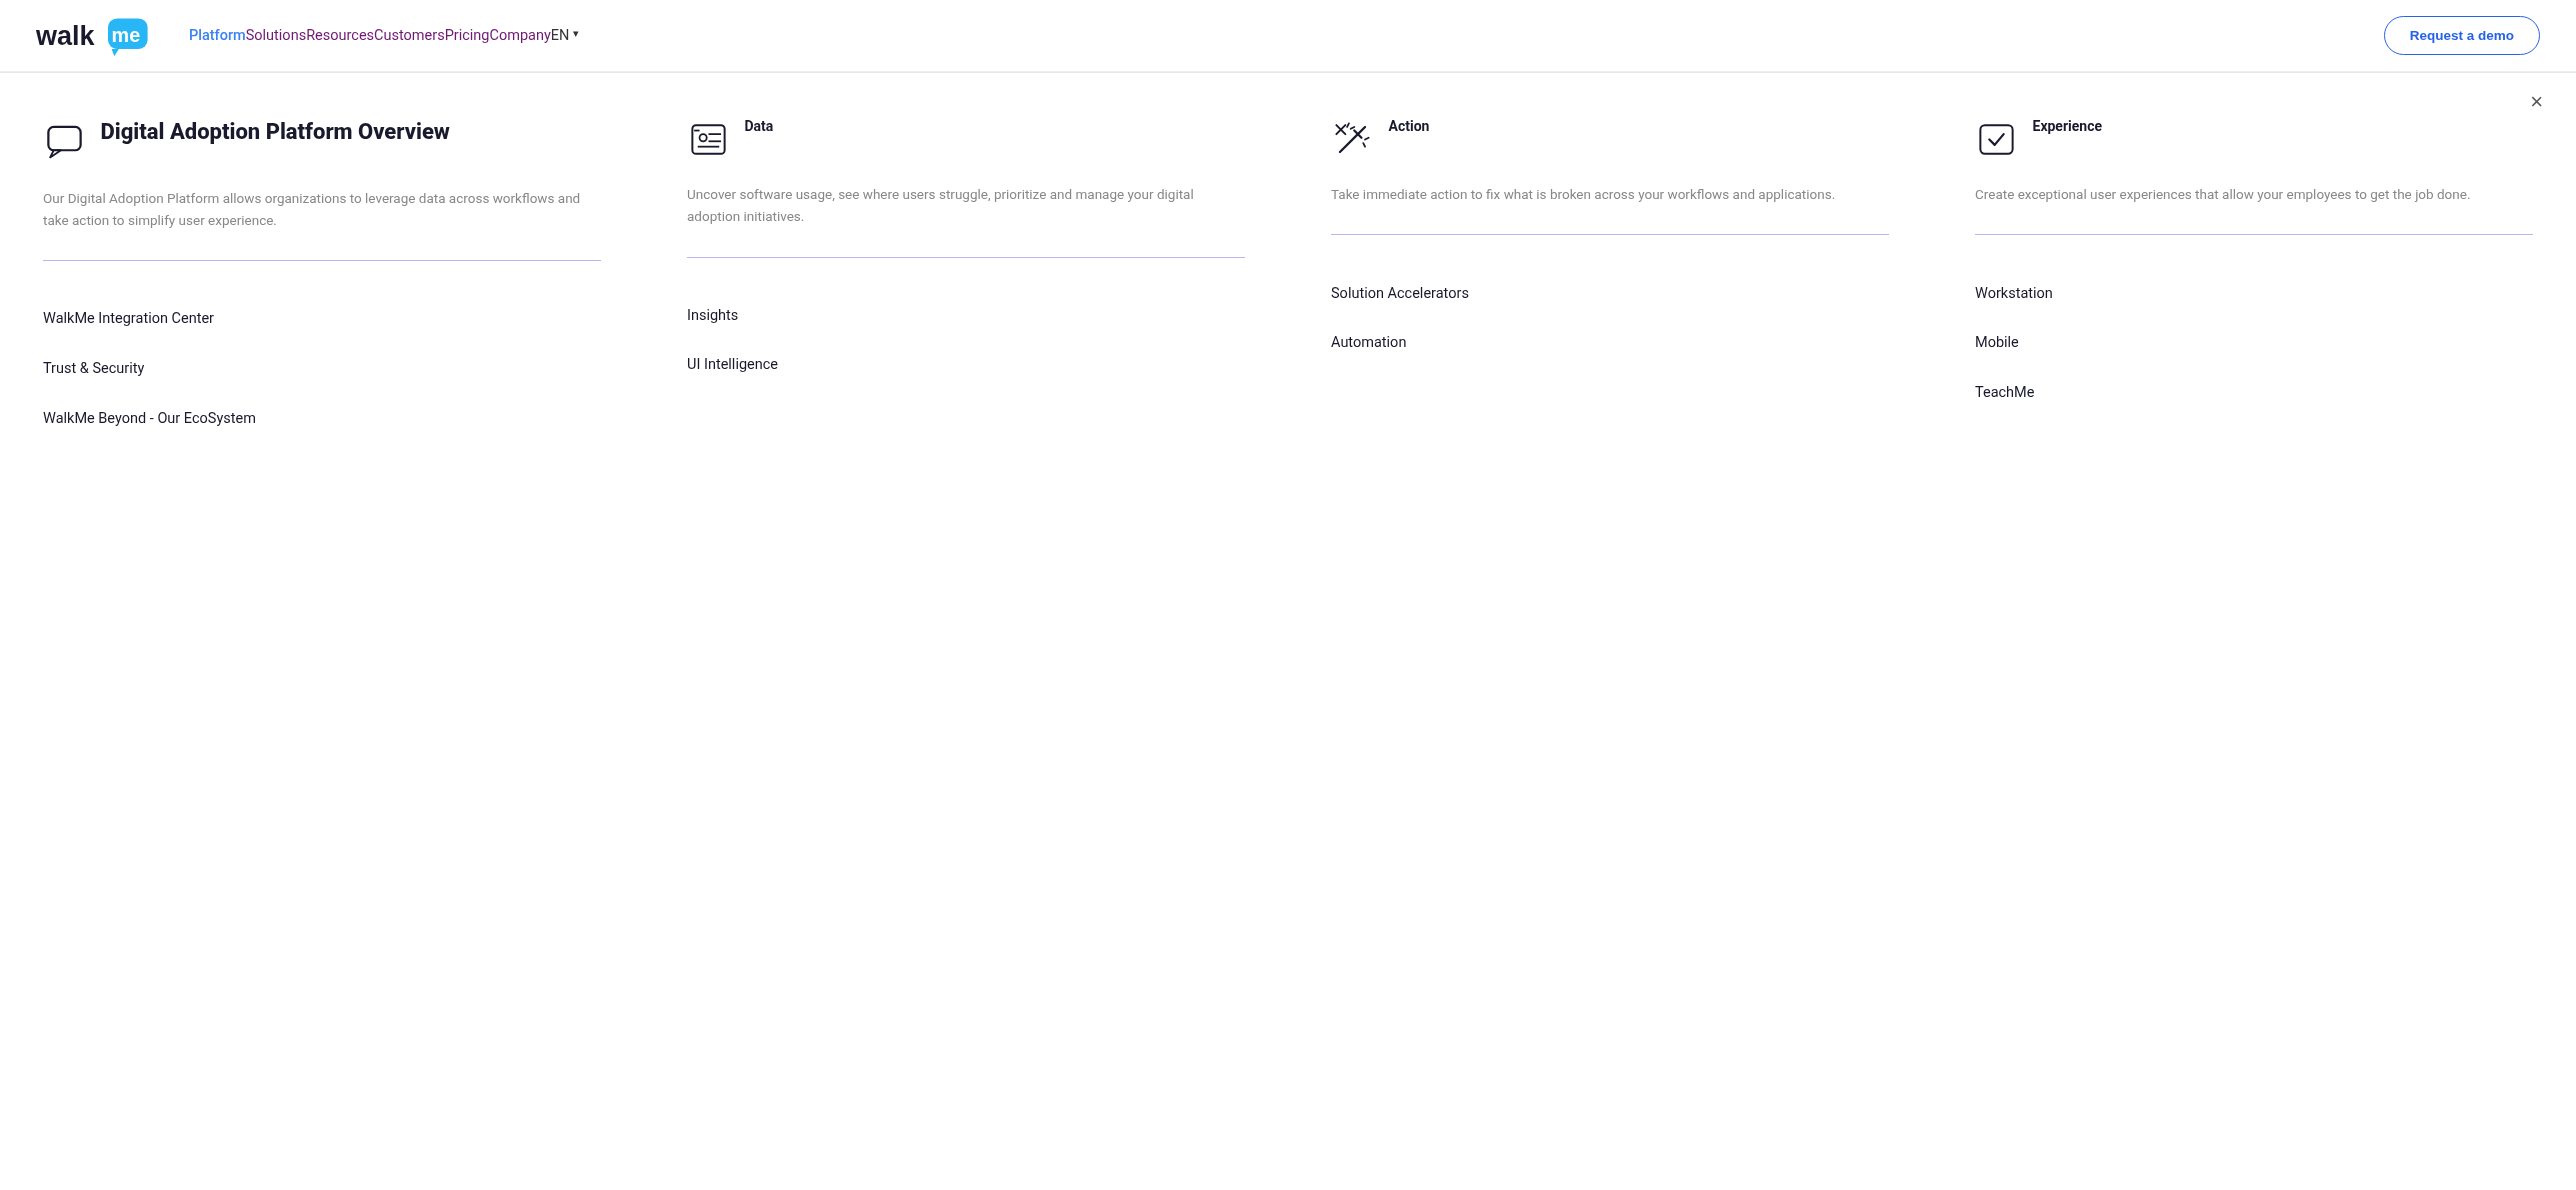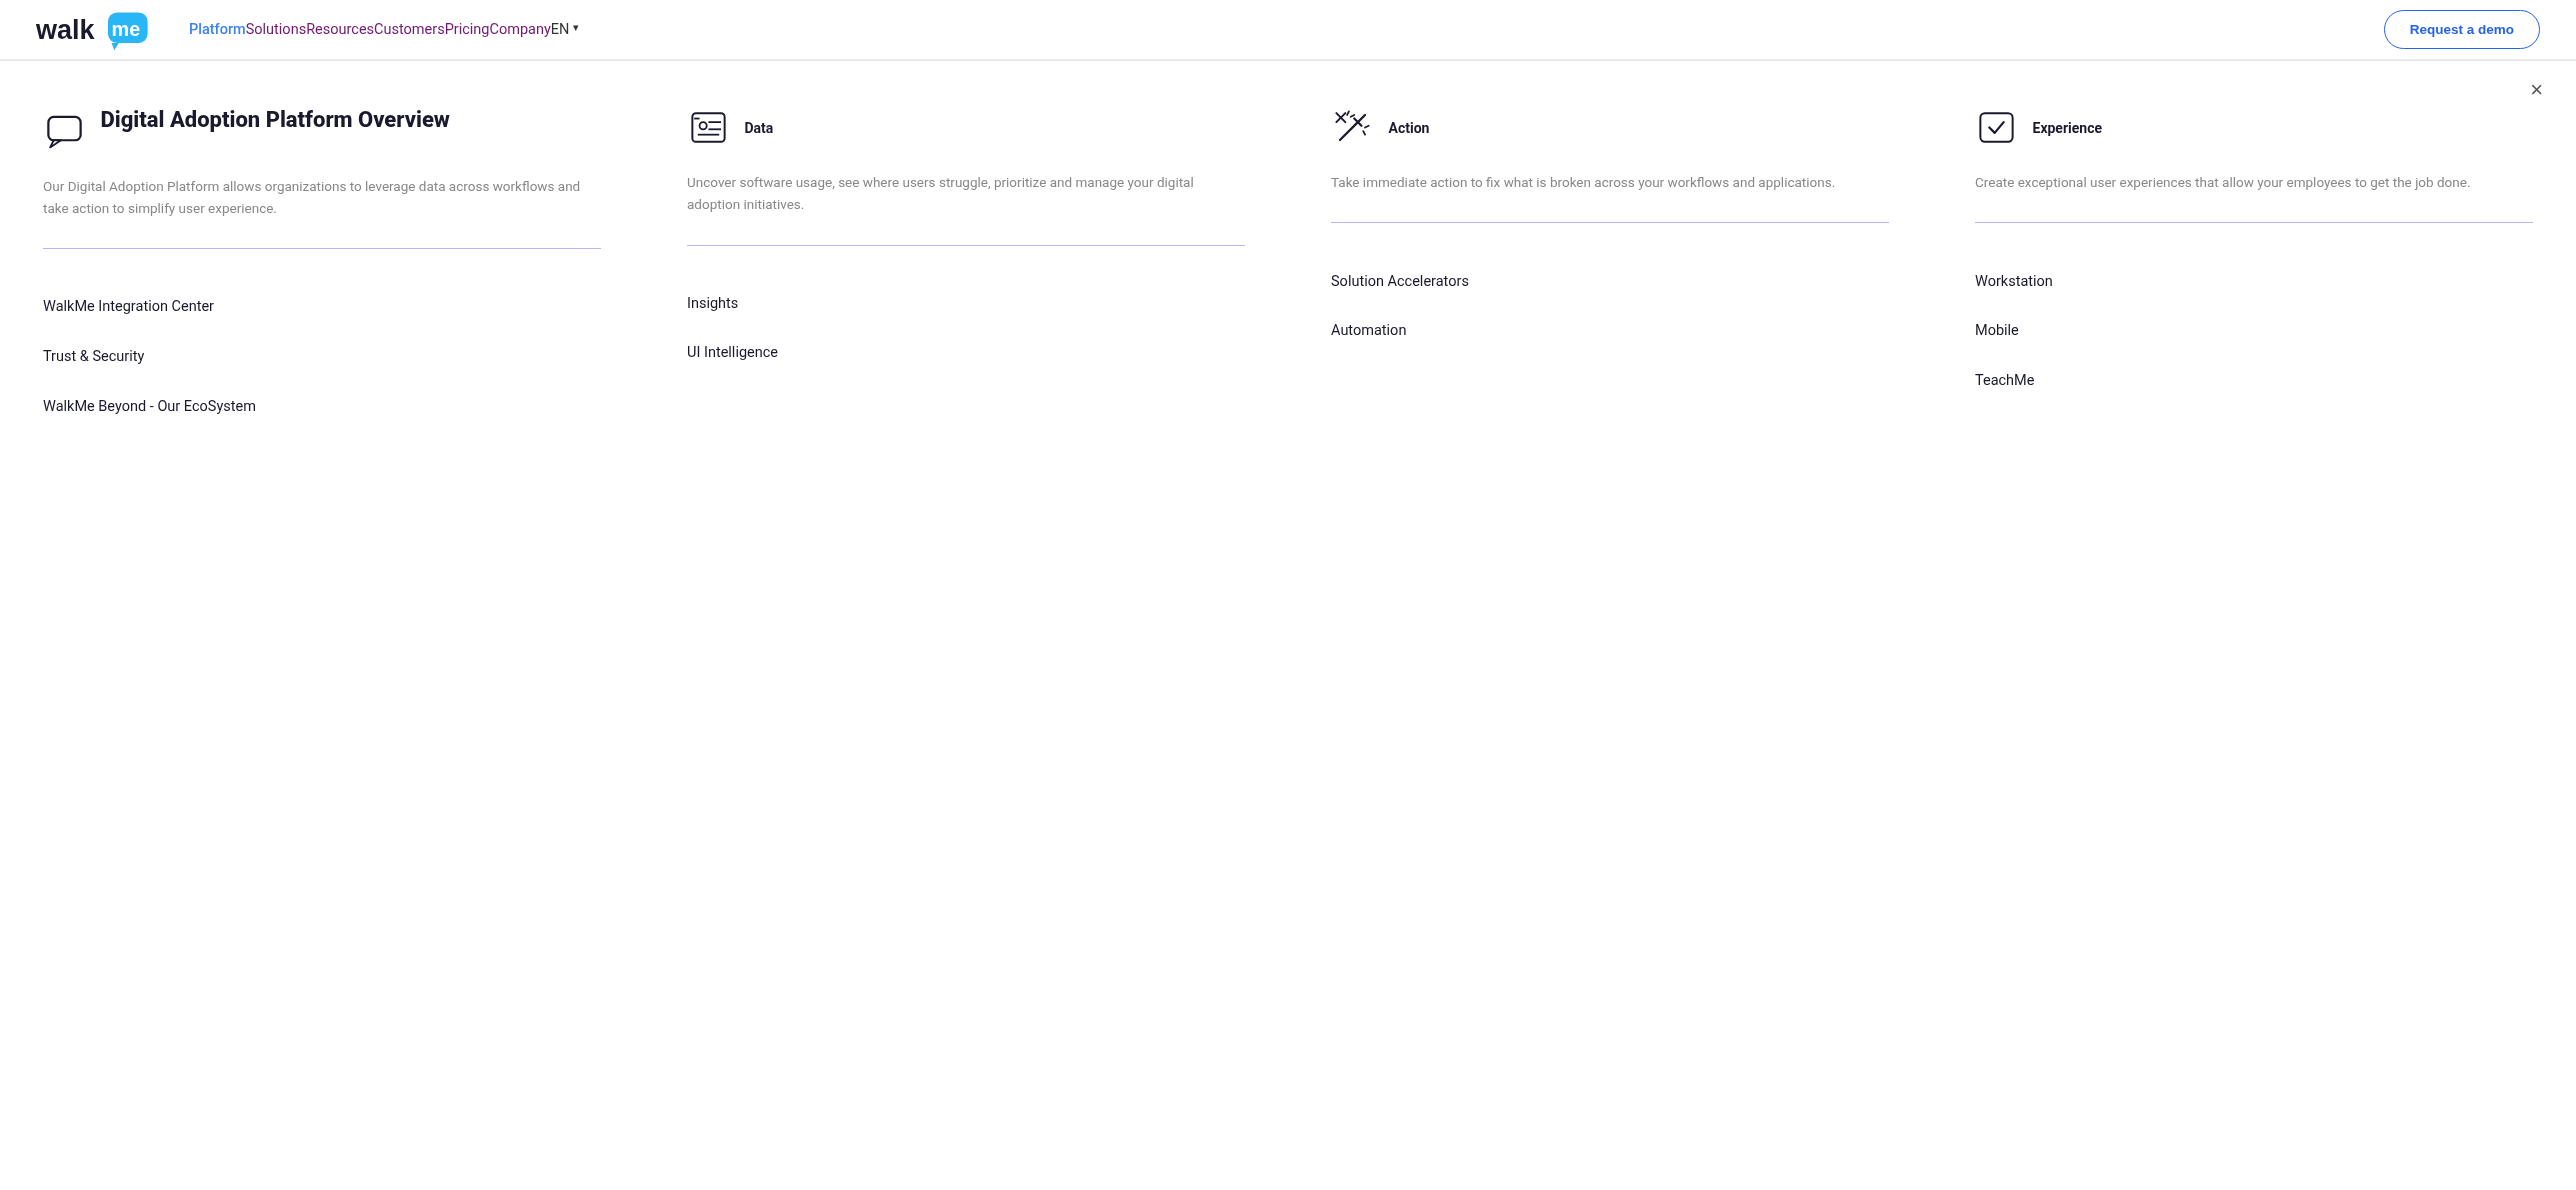--- a/index.html
+++ b/index.html
@@ -3,21 +3,21 @@
   <meta charset="utf-8">
   <style>
     * { margin: 0; padding: 0; box-sizing: border-box; }
     body { font-family: -apple-system, BlinkMacSystemFont, 'Segoe UI', Roboto, sans-serif; background: #fff; }
 
     
     .navbar {
       display: flex;
       align-items: center;
       padding: 0 36px;
-      height: 60px;
+      height: 72px;
       border-bottom: 0.9px solid #eee;
       position: relative;
       z-index: 100;
       background: #fff;
     }
     .logo-container {
       display: flex;
       align-items: center;
       margin-right: 36px;
     }
@@ -92,21 +92,21 @@
       max-width: 379px;
       flex: 0 0 379px;
     }
     .col + .col {
       border-left: none;
     }
 
     
     .section-header {
       display: flex;
-      align-items: center;
+      align-items: flex-start;
       gap: 14.5px;
       margin-bottom: 22px;
     }
     .section-icon {
       width: 43px;
       height: 43px;
       flex-shrink: 0;
     }
     .section-title {
       font-size: 14px;

